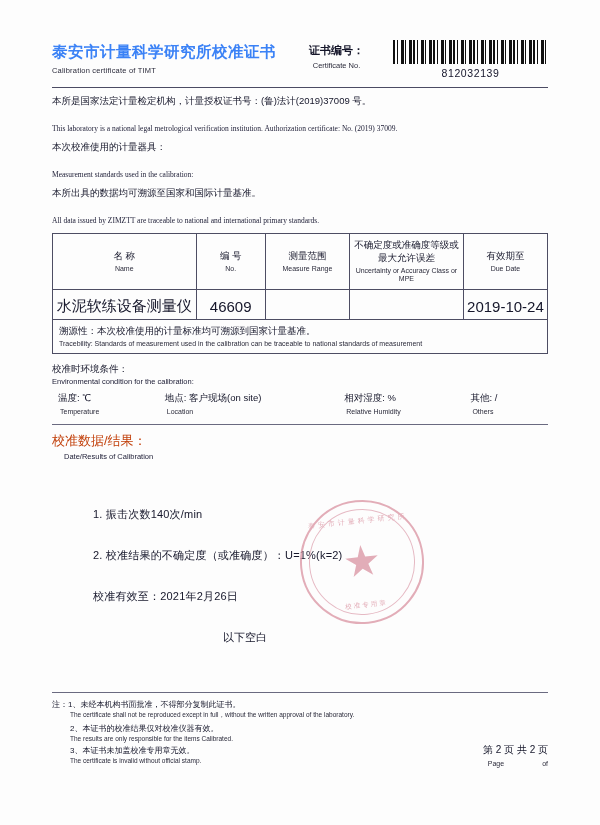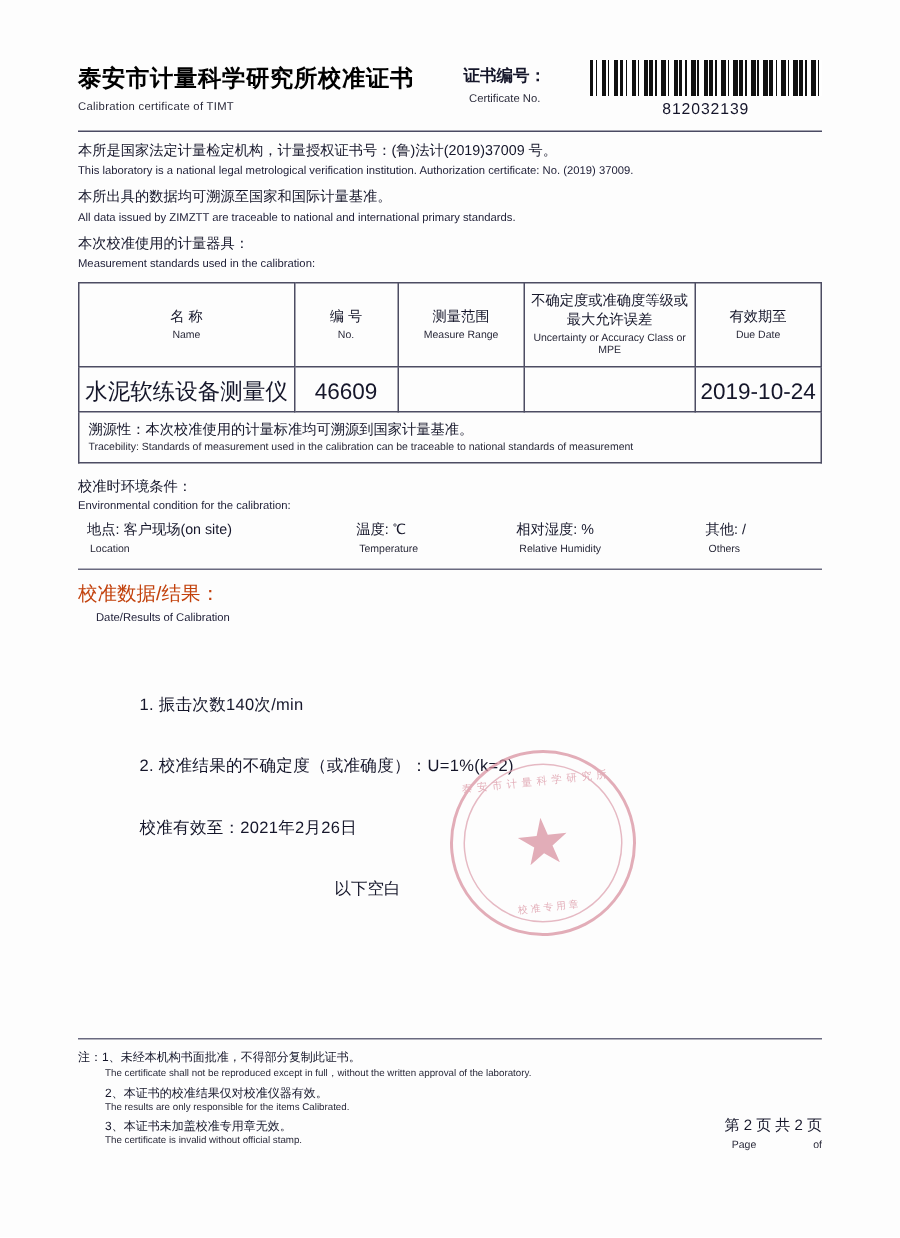--- a/index.html
+++ b/index.html
@@ -30,21 +30,21 @@
     align-items: flex-start;
     justify-content: space-between;
   }
   .title-block {
     padding-top: 2px;
   }
   .title-cn {
     font-size: 15.5px;
     font-weight: bold;
     letter-spacing: 0.5px;
-    color: #000000;
+    color: #3b82f6;
     white-space: nowrap;
   }
   .title-en {
     font-size: 7.5px;
     color: #2a2a3a;
     margin-top: 3px;
     letter-spacing: 0.2px;
   }
   .certno-block {
     text-align: center;
@@ -98,21 +98,22 @@
   }
   .stmt .cn {
     font-size: 9.5px;
     color: #15162a;
     line-height: 1.35;
   }
   .stmt .en {
     font-size: 7.5px;
     color: #22223a;
     line-height: 1.35;
-    margin-top: 1px;
+    margin-top: 16px;
+    font-family: Liberation Serif, serif;
   }
 
   
   table.std {
     width: 100%;
     border-collapse: collapse;
     margin-top: 2px;
     table-layout: fixed;
   }
   table.std th, table.std td {
@@ -319,26 +320,26 @@
     </div>
   </div>
 
   <hr class="hr-main">
 
   <div class="stmt">
     <div class="cn">本所是国家法定计量检定机构，计量授权证书号：(鲁)法计(2019)37009 号。</div>
     <div class="en">This laboratory is a national legal metrological verification institution. Authorization certificate: No. (2019) 37009.</div>
   </div>
   <div class="stmt">
+    <div class="cn">本次校准使用的计量器具：</div>
+    <div class="en">Measurement standards used in the calibration:</div>
+  </div>
+  <div class="stmt">
     <div class="cn">本所出具的数据均可溯源至国家和国际计量基准。</div>
     <div class="en">All data issued by ZIMZTT are traceable to national and international primary standards.</div>
-  </div>
-  <div class="stmt">
-    <div class="cn">本次校准使用的计量器具：</div>
-    <div class="en">Measurement standards used in the calibration:</div>
   </div>
 
   <table class="std">
     <colgroup>
       <col style="width:29%">
       <col style="width:14%">
       <col style="width:17%">
       <col style="width:23%">
       <col style="width:17%">
     </colgroup>
@@ -381,27 +382,27 @@
   <div class="trace-box">
     <div class="trace-cn">溯源性：本次校准使用的计量标准均可溯源到国家计量基准。</div>
     <div class="trace-en">Tracebility:  Standards of measurement used in the calibration can be traceable to national standards of measurement</div>
   </div>
 
   <div class="env-title">
     <div class="cn">校准时环境条件：</div>
     <div class="en">Environmental condition for the calibration:</div>
   </div>
   <div class="env-row">
+    <div class="env-item env-2">
+      <span class="cn">温度: ℃</span>
+      <span class="en">Temperature</span>
+    </div>
     <div class="env-item env-1">
       <span class="cn">地点: 客户现场(on site)</span>
       <span class="en">Location</span>
-    </div>
-    <div class="env-item env-2">
-      <span class="cn">温度: ℃</span>
-      <span class="en">Temperature</span>
     </div>
     <div class="env-item env-3">
       <span class="cn">相对湿度: %</span>
       <span class="en">Relative Humidity</span>
     </div>
     <div class="env-item env-4">
       <span class="cn">其他: /</span>
       <span class="en">Others</span>
     </div>
   </div>

